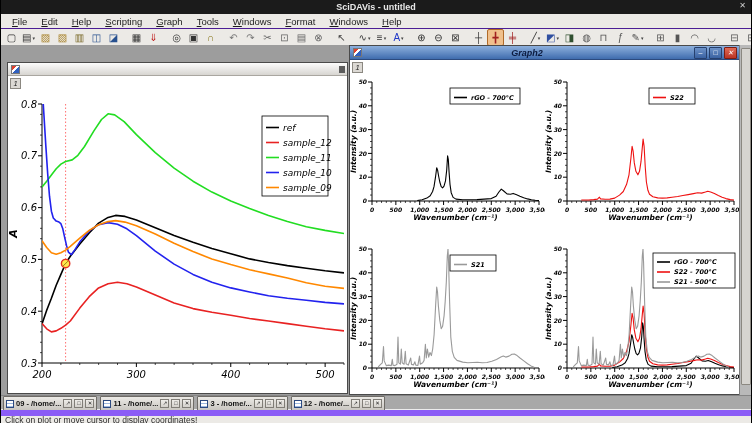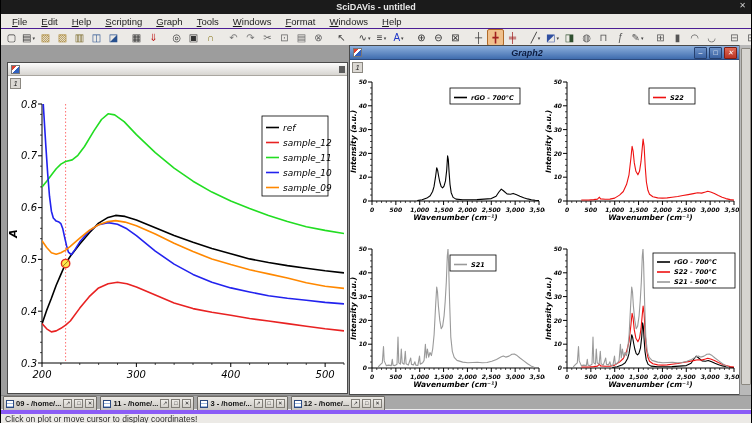--- a/index.html
+++ b/index.html
@@ -50,21 +50,21 @@
   .taskbar{position:absolute;top:395px;left:0;right:0;height:14px;background:#a8a8a8;border-top:1px solid #858585;
            display:flex;align-items:flex-start;padding-left:2px;gap:3px;box-sizing:border-box;}
   .task-tab{height:13px;display:flex;align-items:center;background:linear-gradient(#eceae6,#c9c6c1);
             border:1px solid #6f6c67;border-radius:1px;padding:0 2px;gap:2px;}
   .ticon{width:8px;height:8px;border:1px solid #2c4a80;box-sizing:border-box;
          background:repeating-linear-gradient(0deg,#9db8e0 0 1px,#fff 1px 3px),repeating-linear-gradient(90deg,#9db8e0 0 1px,#fff 1px 3px);}
   .tlabel{font-size:7.5px;font-weight:bold;color:#111;white-space:nowrap;}
   .tbtn2{width:9px;height:9px;border:1px solid #807d77;background:linear-gradient(#efede9,#d4d1cc);font-size:5.5px;
          display:flex;align-items:center;justify-content:center;color:#222;box-sizing:border-box;line-height:1;}
   
-  .statusbar{position:absolute;top:410px;left:0;right:0;height:13px;background:#eceae6;border-top:4px solid #8b5cf6;
+  .statusbar{position:absolute;top:410px;left:0;right:0;height:13px;background:#eceae6;border-top:6px solid #8b5cf6;
              display:flex;align-items:center;padding-left:4px;font-size:8.5px;color:#2b2b2b;box-sizing:border-box;}
 </style>
 </head>
 <body>
 
 <div class="app">
   <div class="titlebar">
     <span>SciDAVis - untitled</span>
     <span class="tb-close">✕</span>
   </div>

